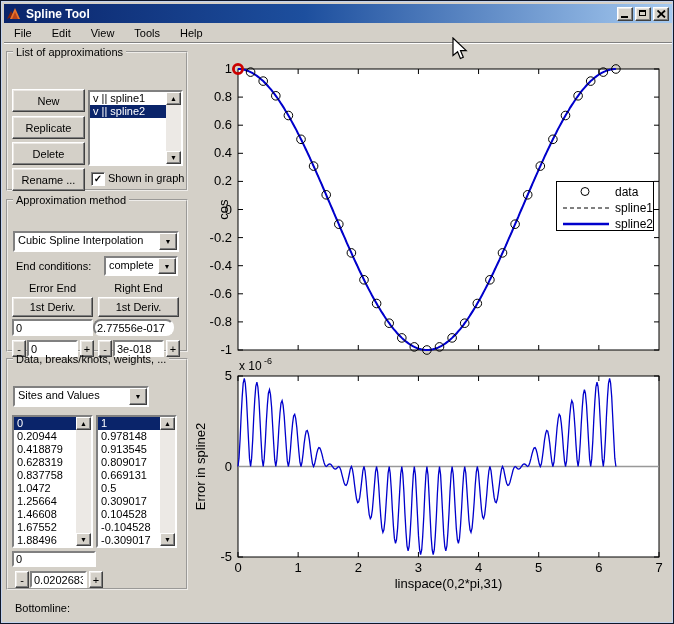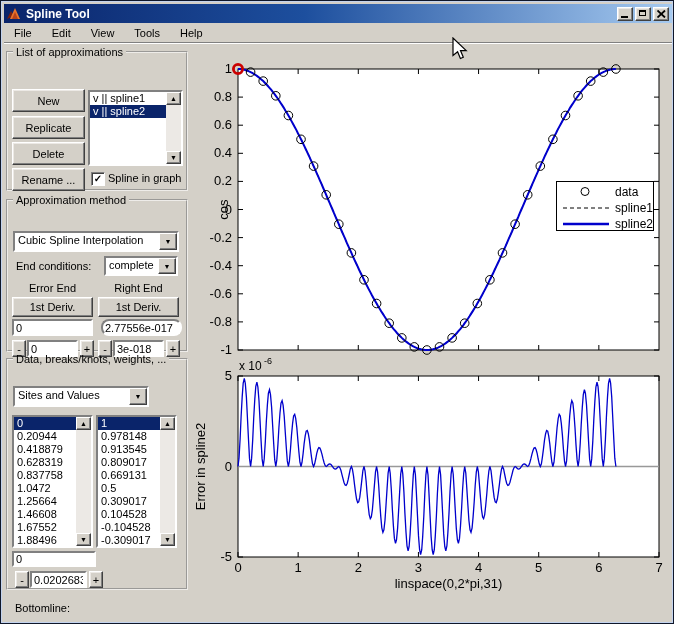--- a/index.html
+++ b/index.html
@@ -106,40 +106,40 @@
       <div class="lbrows" id="approx-listbox-items">
           <div class="lbrow">v || spline1</div>
           <div class="lbrow sel">v || spline2</div>
         </div>
       <div class="vscroll">
         <div class="sbtn" style="top:0;">▲</div>
         <div class="sbtn" style="bottom:0;">▼</div>
       </div>
     </div>
     <span class="cb" style="left:83px;top:114px;">✓</span>
-    <span class="lbl" style="left:100px;top:114px;">Spline in graph</span>
+    <span class="lbl" style="left:100px;top:114px;">Shown in graph</span>
   </fieldset>
 
   <fieldset style="left:5px;top:193px;width:178px;height:154px;">
     <legend>Approximation method</legend>
     <div class="combo" style="left:5px;top:25px;width:166px;height:21px;">
       <span class="cbtext">Cubic Spline Interpolation</span>
       <span class="cbarrow">▼</span>
     </div>
     <span class="lbl" style="left:8px;top:54px;">End conditions:</span>
     <div class="combo" style="left:96px;top:50px;width:74px;height:20px;">
       <span class="cbtext">complete</span>
       <span class="cbarrow">▼</span>
     </div>
     <span class="lbl" style="left:4px;top:76px;width:81px;text-align:center;">Error End</span>
     <span class="lbl" style="left:90px;top:76px;width:81px;text-align:center;">Right End</span>
     <button class="btn raised" style="left:4px;top:91px;width:81px;height:20px;">1st Deriv.</button>
     <button class="btn raised" style="left:90px;top:91px;width:81px;height:20px;">1st Deriv.</button>
     <input class="field" style="left: 4px; top: 113px; width: 81px; height: 17px;" value="0">
-    <input class="field" style="left: 93px; top: 113px; width: 81px; height: 17px; border-radius: 8px;" value="2.77556e-017">
+    <input class="field" style="left: 85px; top: 113px; width: 81px; height: 17px; border-radius: 8px;" value="2.77556e-017">
     <button class="btn raised spin" style="left:4px;top:134px;">-</button>
     <input class="field" style="left: 19px; top: 134px; width: 51px; height: 17px;" value="0">
     <button class="btn raised spin" style="left:72px;top:134px;">+</button>
     <button class="btn raised spin" style="left:90px;top:134px;">-</button>
     <input class="field" style="left: 105px; top: 134px; width: 51px; height: 17px;" value="3e-018">
     <button class="btn raised spin" style="left:158px;top:134px;">+</button>
   </fieldset>
 
   <fieldset style="left:5px;top:352px;width:178px;height:233px;">
     <legend>Data, breaks/knots, weights, ...</legend>

